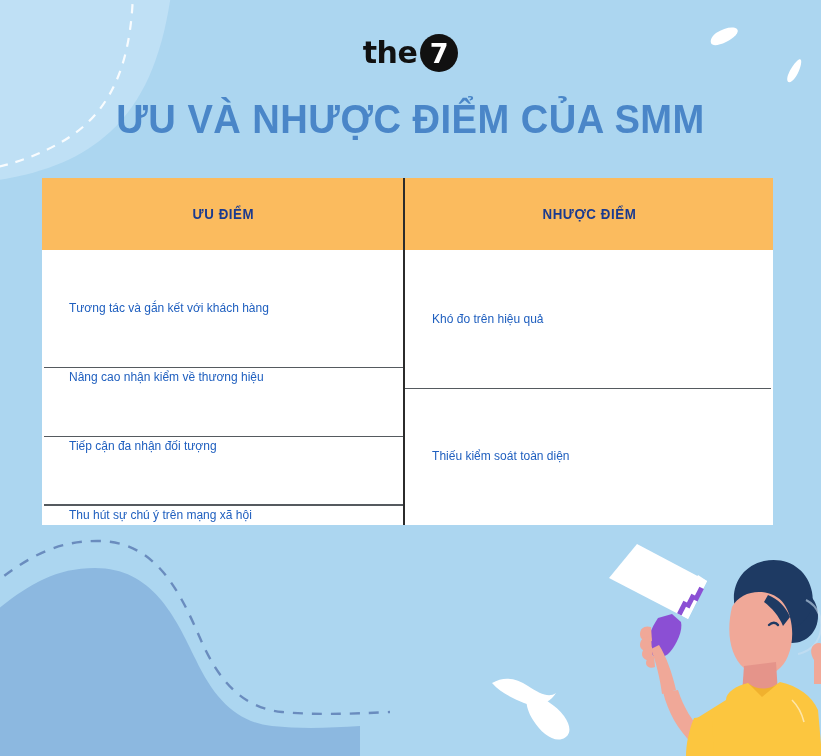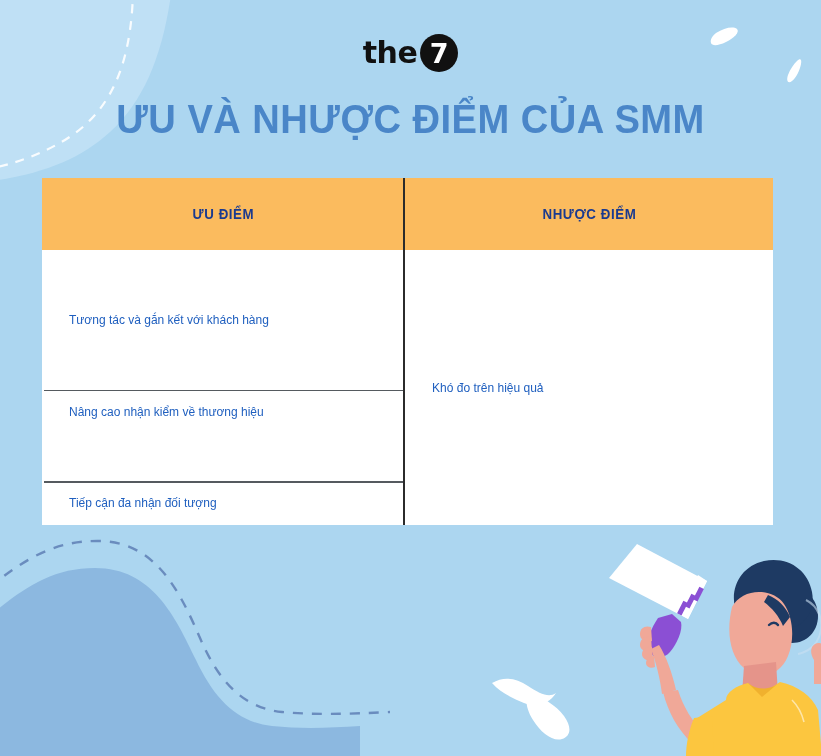--- a/index.html
+++ b/index.html
@@ -191,24 +191,26 @@
 
   <div class="table-wrap">
 
     <div class="col col-left">
       <div class="cell-head">
         <span>ƯU ĐIỂM</span>
       </div>
       <div class="cell-body">Tương tác và gắn kết với khách hàng</div>
       <div class="cell-body">Nâng cao nhận kiểm về thương hiệu</div>
       <div class="cell-body">Tiếp cận đa nhận đối tượng</div>
+      <div class="cell-body">Thu hút sự chú ý trên mạng xã hội</div>
     </div>
 
     <div class="col col-right">
       <div class="cell-head">
         <span>NHƯỢC ĐIỂM</span>
       </div>
       <div class="cell-body">Khó đo trên hiệu quả</div>
+      <div class="cell-body">Thiếu kiểm soát toàn diện</div>
     </div>
 
   </div>
 
 </div>
 
 </body></html>

